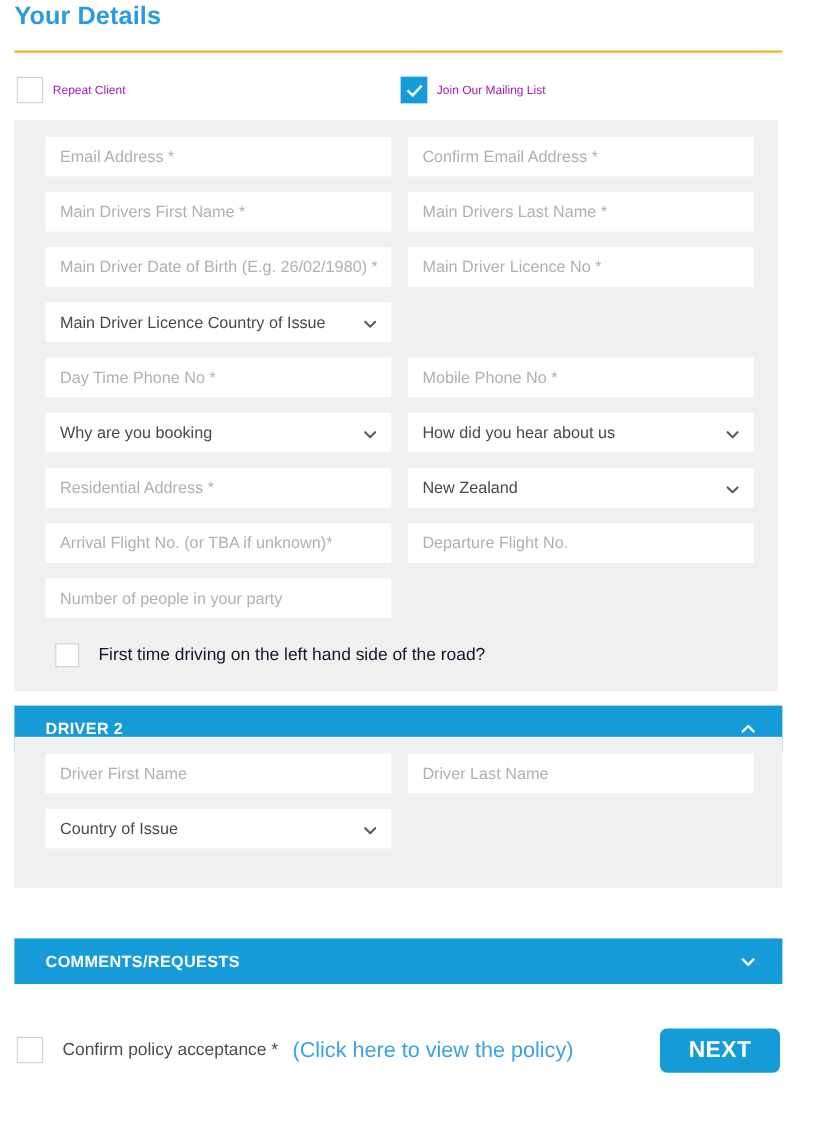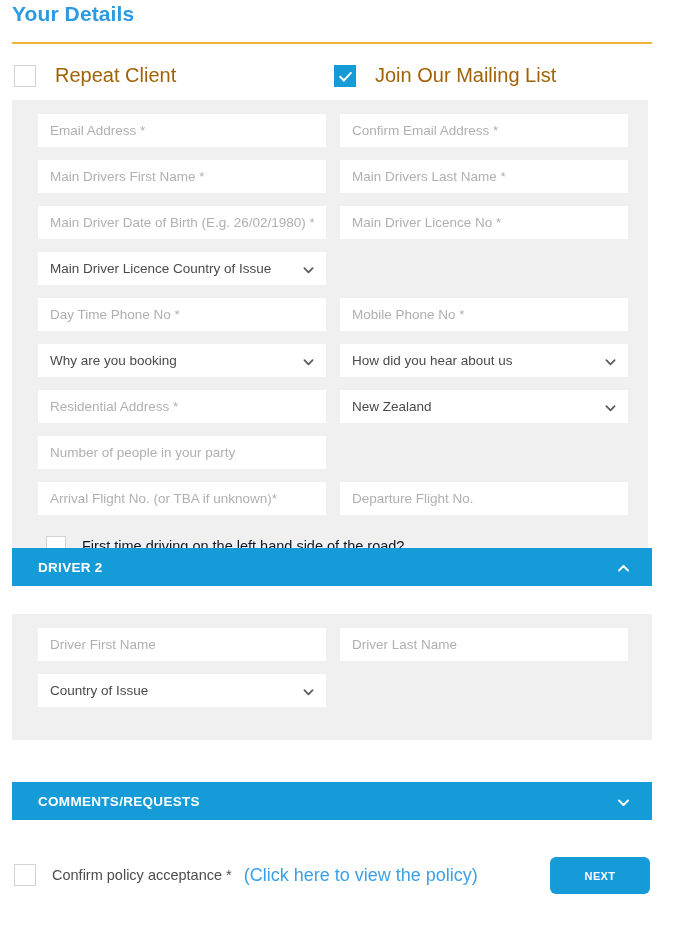--- a/index.html
+++ b/index.html
@@ -73,23 +73,23 @@
     position: absolute;
     left: 7px;
     top: 3px;
     width: 5px;
     height: 10px;
     border: solid #ffffff;
     border-width: 0 2px 2px 0;
     transform: rotate(43deg);
   }
   .chk-label {
-    margin-left: 19px;
-    font-size: 20px;
-    color: #a16207;
+    margin-left: 8px;
+    font-size: 10px;
+    color: #a21caf;
     white-space: nowrap;
   }
 
   
   .panel {
     position: absolute;
     left: 12px;
     top: 100px;
     width: 636px;
     background: #f0f0f0;
@@ -216,21 +216,21 @@
     position: absolute;
     left: 550px;
     top: 5px;
     width: 100px;
     height: 37px;
     background: #159bd7;
     border: none;
     border-radius: 6px;
     color: #ffffff;
     font-family: "Liberation Sans", sans-serif;
-    font-size: 11px;
+    font-size: 19px;
     font-weight: bold;
     letter-spacing: 0.4px;
     cursor: pointer;
   }
 </style>
 </head>
 <body>
 
 <div class="page">
 
@@ -353,46 +353,46 @@
                 <path d="M1.5 4 L6 8.5 L10.5 4" fill="none" stroke="#5a5a5a" stroke-width="1.9" stroke-linecap="round" stroke-linejoin="round"></path>
               </svg>
           </span>
         </div>
       </div>
     </div>
 
     <div class="row">
       <div class="cell">
         <div class="field">
+          <span class="ph">Arrival Flight No. (or TBA if unknown)*</span>
+        </div>
+      </div>
+      <div class="cell">
+        <div class="field">
+          <span class="ph">Departure Flight No.</span>
+        </div>
+      </div>
+    </div>
+
+    <div class="row">
+      <div class="cell">
+        <div class="field">
           <span class="ph">Number of people in your party</span>
         </div>
       </div>
       <div class="cell empty"></div>
-    </div>
-
-    <div class="row">
-      <div class="cell">
-        <div class="field">
-          <span class="ph">Arrival Flight No. (or TBA if unknown)*</span>
-        </div>
-      </div>
-      <div class="cell">
-        <div class="field">
-          <span class="ph">Departure Flight No.</span>
-        </div>
-      </div>
     </div>
 
     <div class="inline-check">
       <div class="chkbox"></div>
       <span class="chk-label">First time driving on the left hand side of the road?</span>
     </div>
   </div>
 
-  <div class="acc-bar" id="driver2-bar" style="top: 548px;">
+  <div class="acc-bar" id="driver2-bar" style="top: 588px;">
     <span class="acc-title">DRIVER 2</span>
     <span class="acc-caret">
       <svg viewBox="0 0 13 13" width="13" height="13">
           <path d="M2 8.5 L6.5 4 L11 8.5" fill="none" stroke="#ffffff" stroke-width="2" stroke-linecap="round" stroke-linejoin="round"></path>
         </svg>
     </span>
   </div>
 
   <div class="panel2" id="driver2-panel" style="top: 614px;">
     <div class="row">

